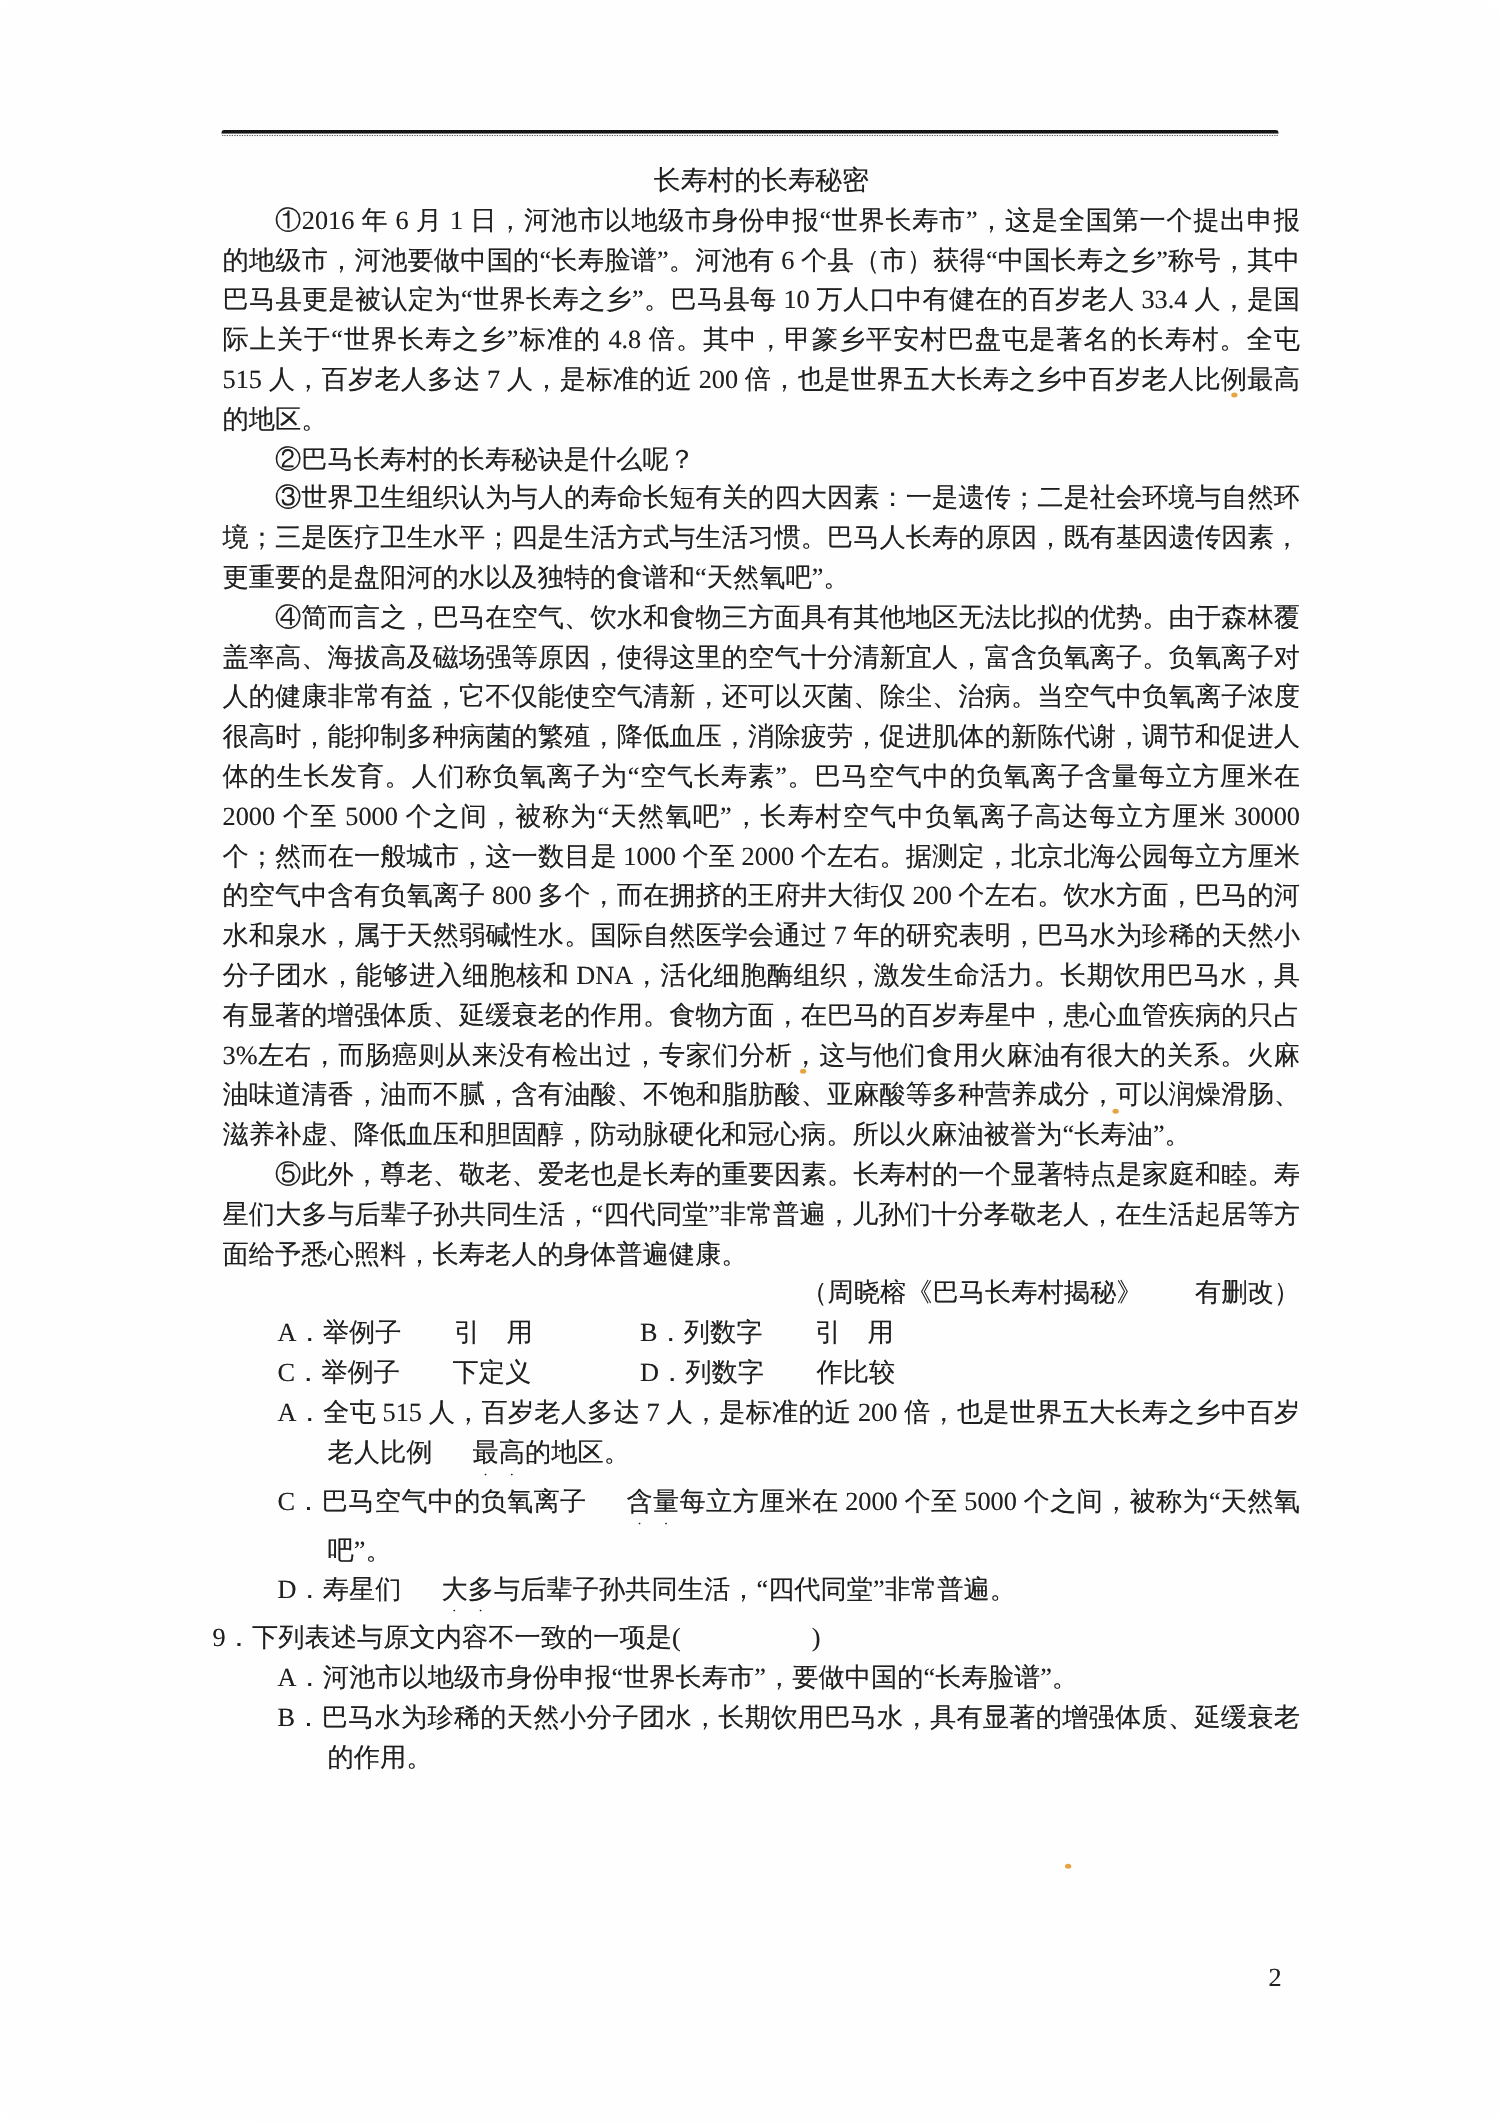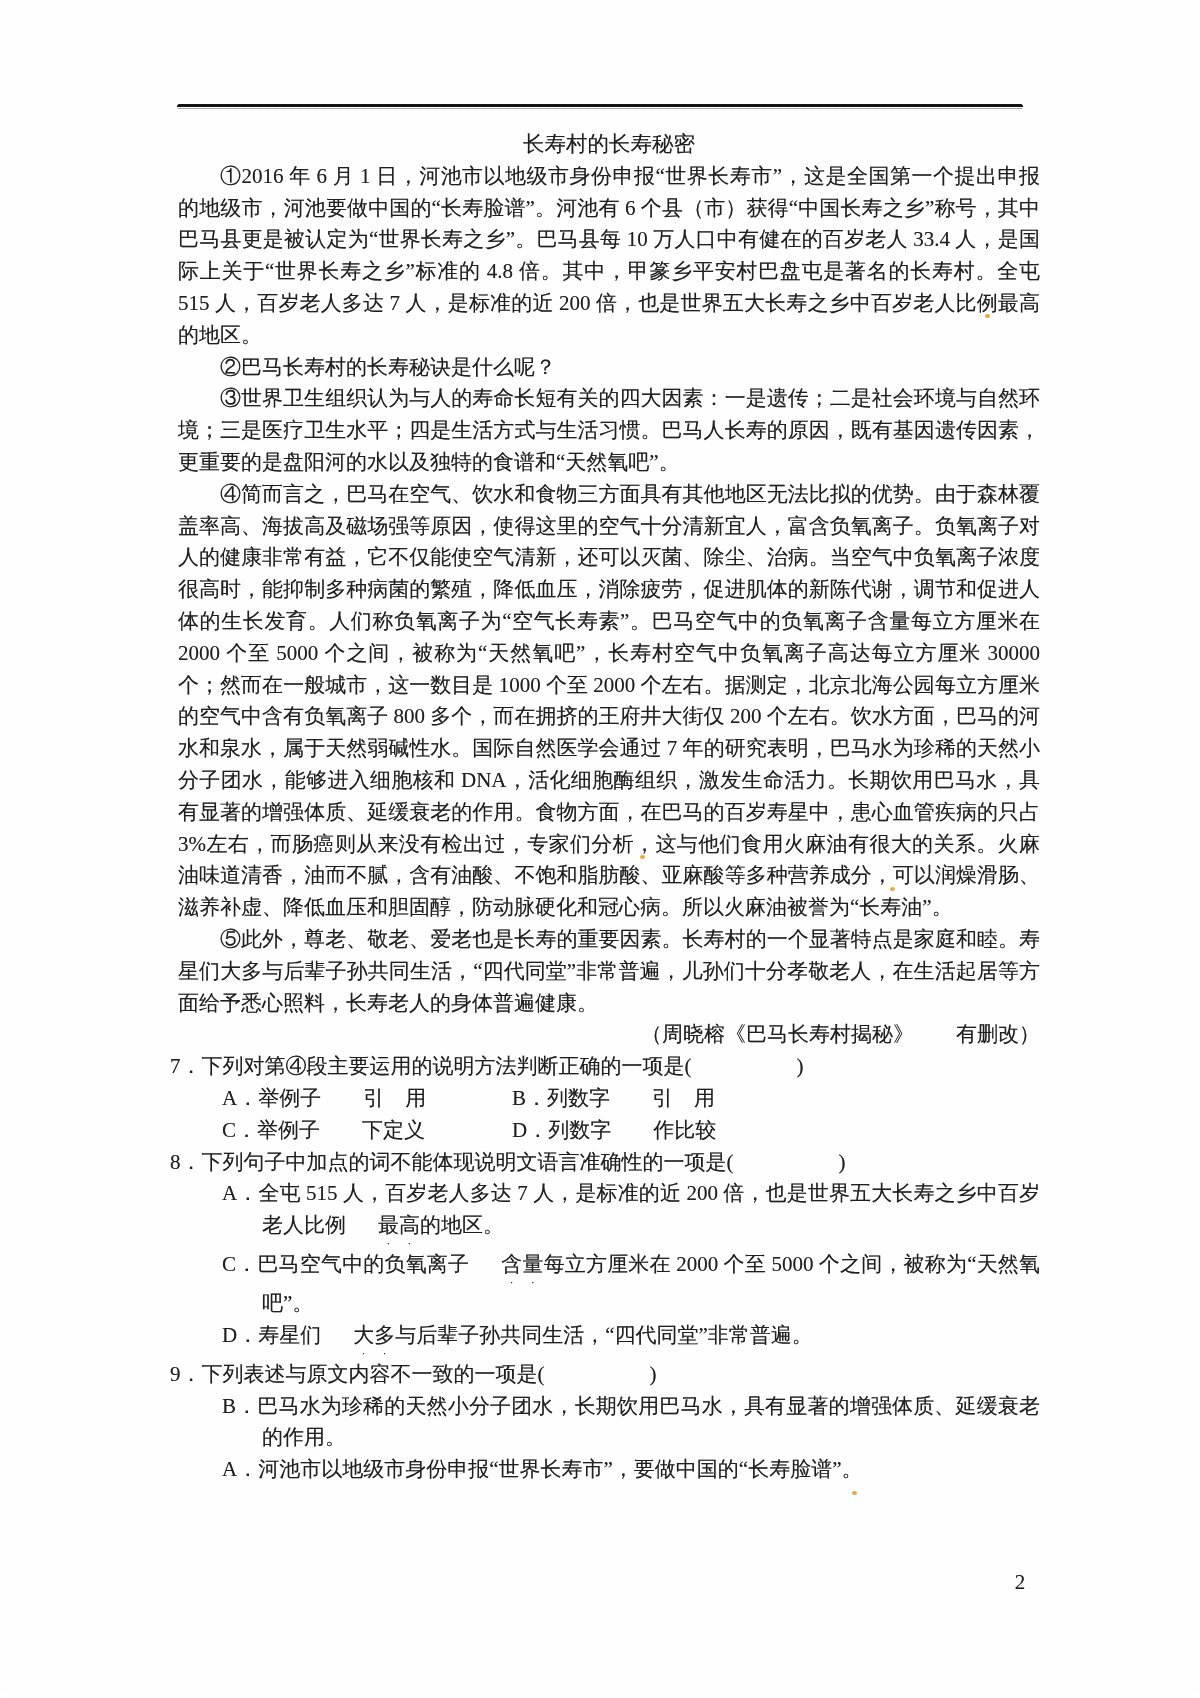--- a/index.html
+++ b/index.html
@@ -86,36 +86,34 @@
     <h1 class="title">长寿村的长寿秘密</h1>
 
     <p class="para">①2016 年 6 月 1 日，河池市以地级市身份申报“世界长寿市”，这是全国第一个提出申报的地级市，河池要做中国的“长寿脸谱”。河池有 6 个县（市）获得“中国长寿之乡”称号，其中巴马县更是被认定为“世界长寿之乡”。巴马县每 10 万人口中有健在的百岁老人 33.4 人，是国际上关于“世界长寿之乡”标准的 4.8 倍。其中，甲篆乡平安村巴盘屯是著名的长寿村。全屯 515 人，百岁老人多达 7 人，是标准的近 200 倍，也是世界五大长寿之乡中百岁老人比例最高的地区。</p>
     <p class="para">②巴马长寿村的长寿秘诀是什么呢？</p>
     <p class="para">③世界卫生组织认为与人的寿命长短有关的四大因素：一是遗传；二是社会环境与自然环境；三是医疗卫生水平；四是生活方式与生活习惯。巴马人长寿的原因，既有基因遗传因素，更重要的是盘阳河的水以及独特的食谱和“天然氧吧”。</p>
     <p class="para">④简而言之，巴马在空气、饮水和食物三方面具有其他地区无法比拟的优势。由于森林覆盖率高、海拔高及磁场强等原因，使得这里的空气十分清新宜人，富含负氧离子。负氧离子对人的健康非常有益，它不仅能使空气清新，还可以灭菌、除尘、治病。当空气中负氧离子浓度很高时，能抑制多种病菌的繁殖，降低血压，消除疲劳，促进肌体的新陈代谢，调节和促进人体的生长发育。人们称负氧离子为“空气长寿素”。巴马空气中的负氧离子含量每立方厘米在 2000 个至 5000 个之间，被称为“天然氧吧”，长寿村空气中负氧离子高达每立方厘米 30000 个；然而在一般城市，这一数目是 1000 个至 2000 个左右。据测定，北京北海公园每立方厘米的空气中含有负氧离子 800 多个，而在拥挤的王府井大街仅 200 个左右。饮水方面，巴马的河水和泉水，属于天然弱碱性水。国际自然医学会通过 7 年的研究表明，巴马水为珍稀的天然小分子团水，能够进入细胞核和 DNA，活化细胞酶组织，激发生命活力。长期饮用巴马水，具有显著的增强体质、延缓衰老的作用。食物方面，在巴马的百岁寿星中，患心血管疾病的只占 3%左右，而肠癌则从来没有检出过，专家们分析，这与他们食用火麻油有很大的关系。火麻油味道清香，油而不腻，含有油酸、不饱和脂肪酸、亚麻酸等多种营养成分，可以润燥滑肠、滋养补虚、降低血压和胆固醇，防动脉硬化和冠心病。所以火麻油被誉为“长寿油”。</p>
     <p class="para">⑤此外，尊老、敬老、爱老也是长寿的重要因素。长寿村的一个显著特点是家庭和睦。寿星们大多与后辈子孙共同生活，“四代同堂”非常普遍，儿孙们十分孝敬老人，在生活起居等方面给予悉心照料，长寿老人的身体普遍健康。</p>
 
     <p class="attribution">（周晓榕《巴马长寿村揭秘》　　有删改）</p>
 
-    <p class="question">7．下列对第④段主要运用的说明方法判断正确的一项是(　　　　　)</p>
     <div class="q7-grid">
       <span>A．举例子　　引　用</span>
       <span>B．列数字　　引　用</span>
       <span>C．举例子　　下定义</span>
       <span>D．列数字　　作比较</span>
     </div>
 
-    <p class="question">8．下列句子中加点的词不能体现说明文语言准确性的一项是(　　　　　)</p>
     <p class="option"><span>A．</span><span>全屯 515 人，百岁老人多达 7 人，是标准的近 200 倍，也是世界五大长寿之乡中百岁老人比例</span><span class="em-dots">最高</span><span>的地区。</span></p>
     <p class="option"><span>C．</span><span>巴马空气中的负氧离子</span><span class="em-dots">含量</span><span>每立方厘米在 2000 个至 5000 个之间，被称为“天然氧吧”。</span></p>
     <p class="option"><span>D．</span><span>寿星们</span><span class="em-dots">大多</span><span>与后辈子孙共同生活，“四代同堂”非常普遍。</span></p>
 
     <p class="question">9．下列表述与原文内容不一致的一项是(　　　　　)</p>
+    <p class="option">A．河池市以地级市身份申报“世界长寿市”，要做中国的“长寿脸谱”。</p>
     <p class="option">B．巴马水为珍稀的天然小分子团水，长期饮用巴马水，具有显著的增强体质、延缓衰老的作用。</p>
-    <p class="option">A．河池市以地级市身份申报“世界长寿市”，要做中国的“长寿脸谱”。</p>
 
   </div>
 
   <i class="spellmark" style="left:985px; top:314px;"></i>
   <i class="spellmark" style="left:640px; top:855px;"></i>
   <i class="spellmark" style="left:890px; top:887px;"></i>
   <i class="spellmark" style="left:852px; top:1491px;"></i>
 
   <div class="page-number">2</div>
 

